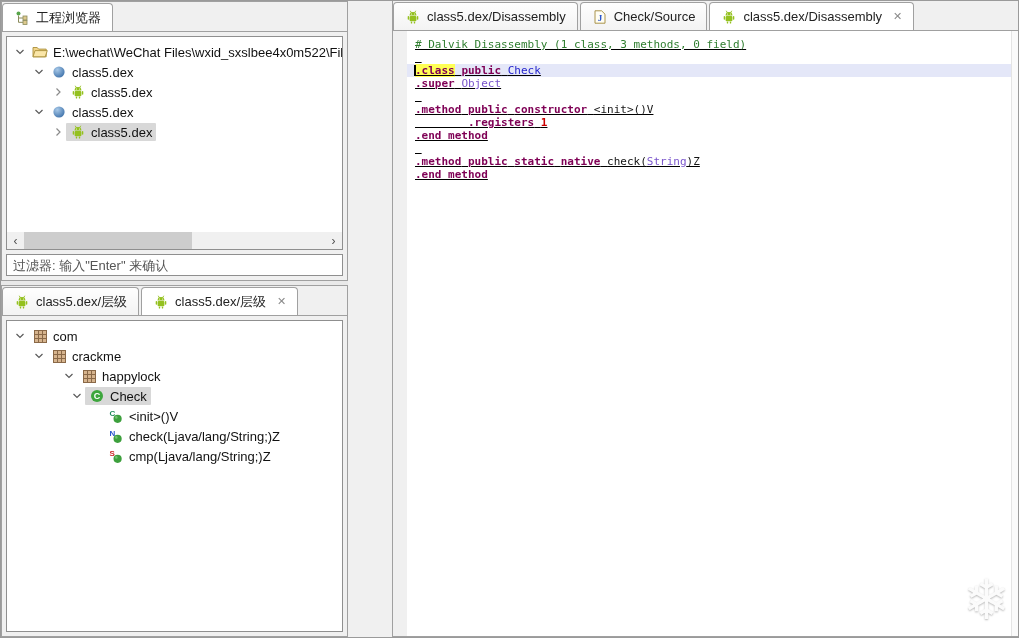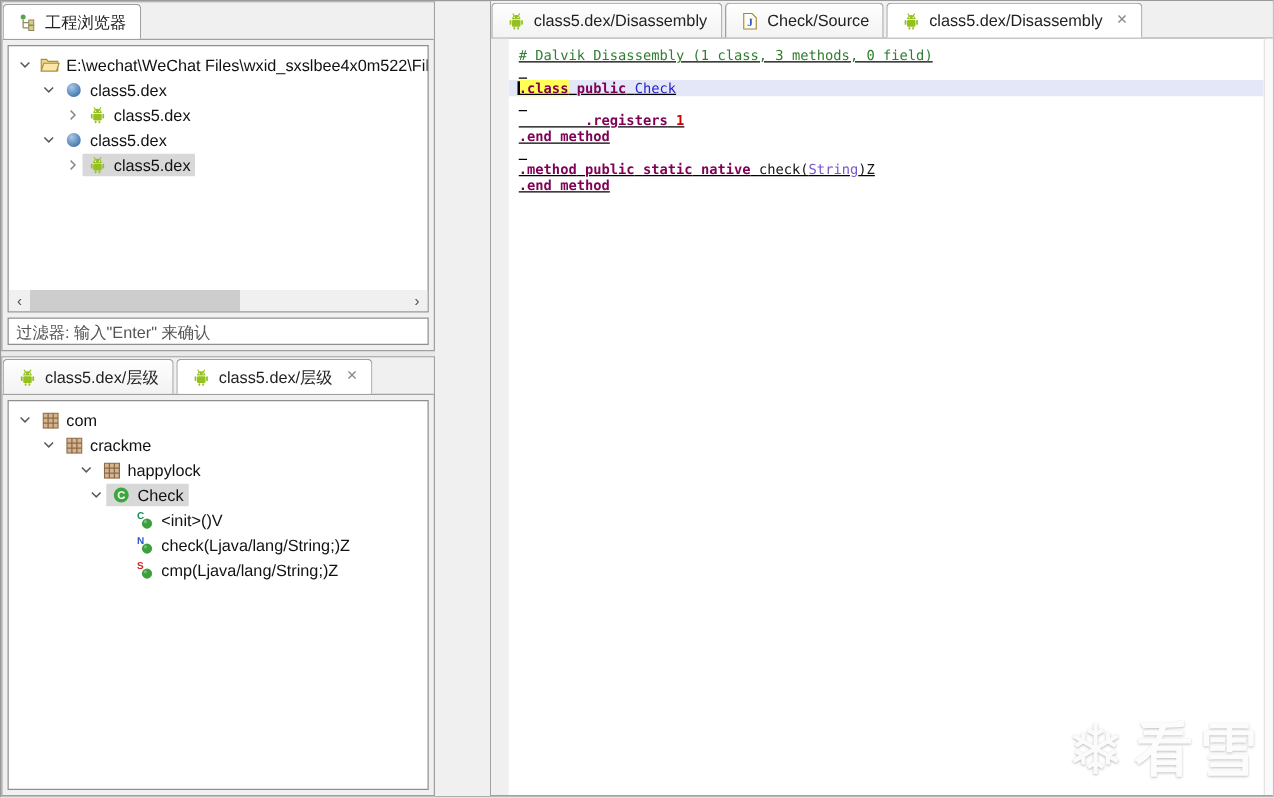--- a/index.html
+++ b/index.html
@@ -410,28 +410,29 @@
           <span>class5.dex/Disassembly</span>
           <span class="close">✕</span>
         </div>
       </div>
     <div class="editor">
       <div class="gutter"></div>
       <div class="codepane" id="codepane">
           <div class="cline"><span class="seg comment"># Dalvik Disassembly (1 class, 3 methods, 0 field)</span></div>
           <div class="cline">&nbsp;</div>
           <div class="cline current caret"><span class="seg kw hl">.class</span><span class="seg plain"> </span><span class="seg kw">public</span><span class="seg plain"> </span><span class="seg classname">Check</span></div>
+          <div class="cline"><span class="seg kw">.super</span><span class="seg plain"> </span><span class="seg type">Object</span></div>
           <div class="cline">&nbsp;</div>
+          <div class="cline"><span class="seg kw">.method</span><span class="seg plain"> </span><span class="seg kw">public</span><span class="seg plain"> </span><span class="seg kw">constructor</span><span class="seg plain"> </span><span class="seg plain">&lt;init&gt;()V</span></div>
           <div class="cline"><span class="seg plain">        </span><span class="seg kw">.registers</span><span class="seg plain"> </span><span class="seg num">1</span></div>
           <div class="cline"><span class="seg kw">.end method</span></div>
           <div class="cline">&nbsp;</div>
           <div class="cline"><span class="seg kw">.method</span><span class="seg plain"> </span><span class="seg kw">public</span><span class="seg plain"> </span><span class="seg kw">static</span><span class="seg plain"> </span><span class="seg kw">native</span><span class="seg plain"> </span><span class="seg plain">check(</span><span class="seg type">String</span><span class="seg plain">)Z</span></div>
           <div class="cline"><span class="seg kw">.end method</span></div>
         </div>
       <div class="vscroll"></div>
       <div class="watermark">
         <span class="wm-flake">❄</span>
-        <span class="wm-text">看雪</span>
       </div>
     </div>
   </div>
 
 </div>
 
 </body></html>

